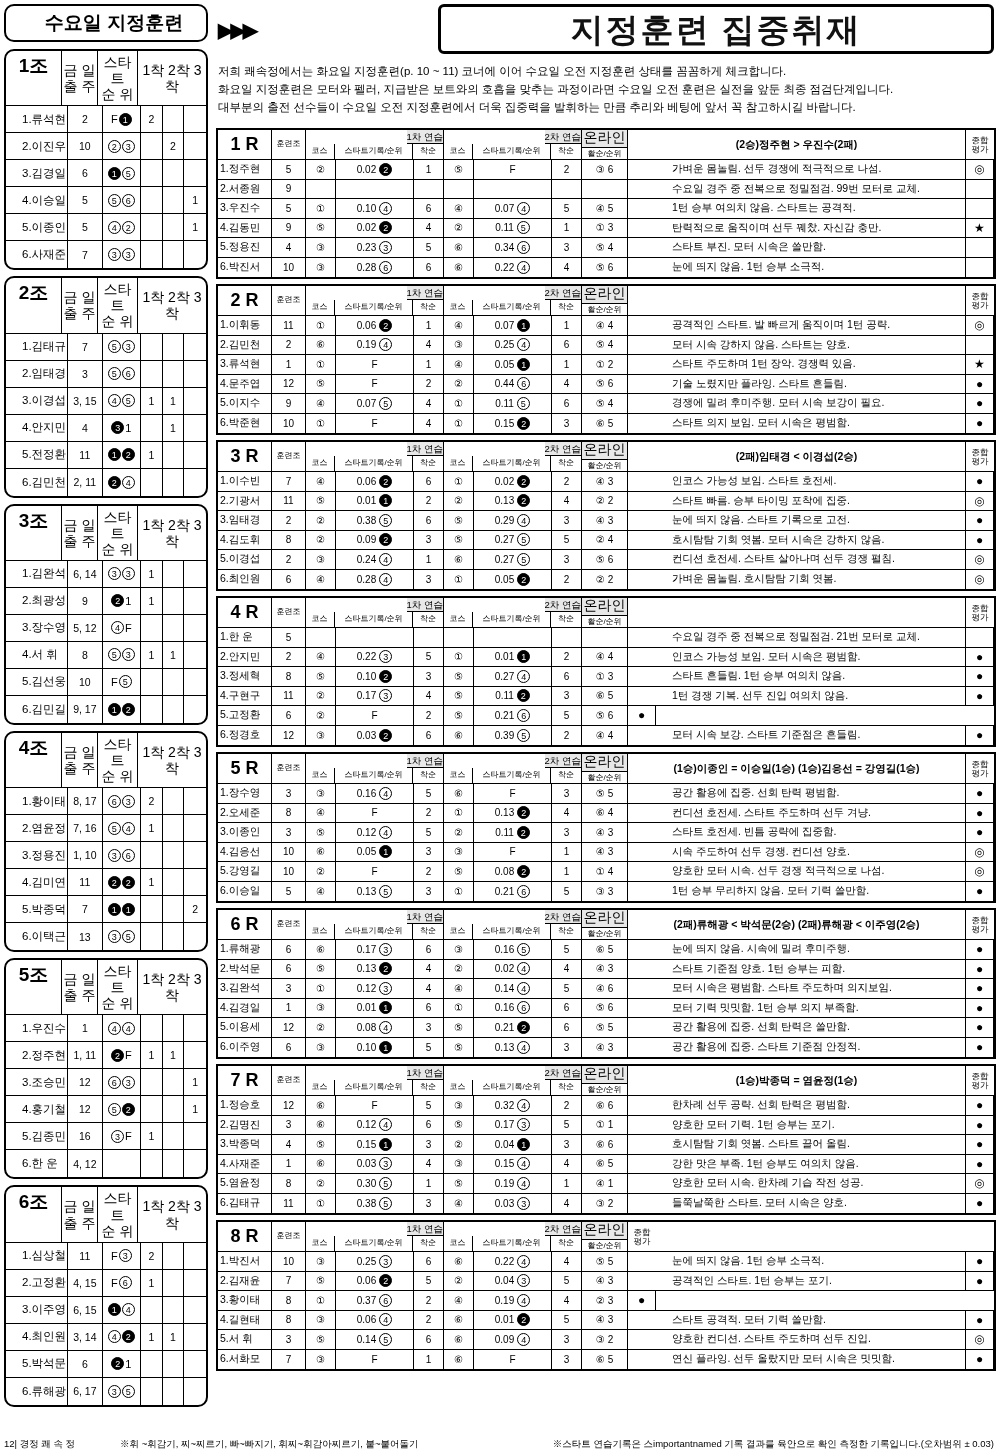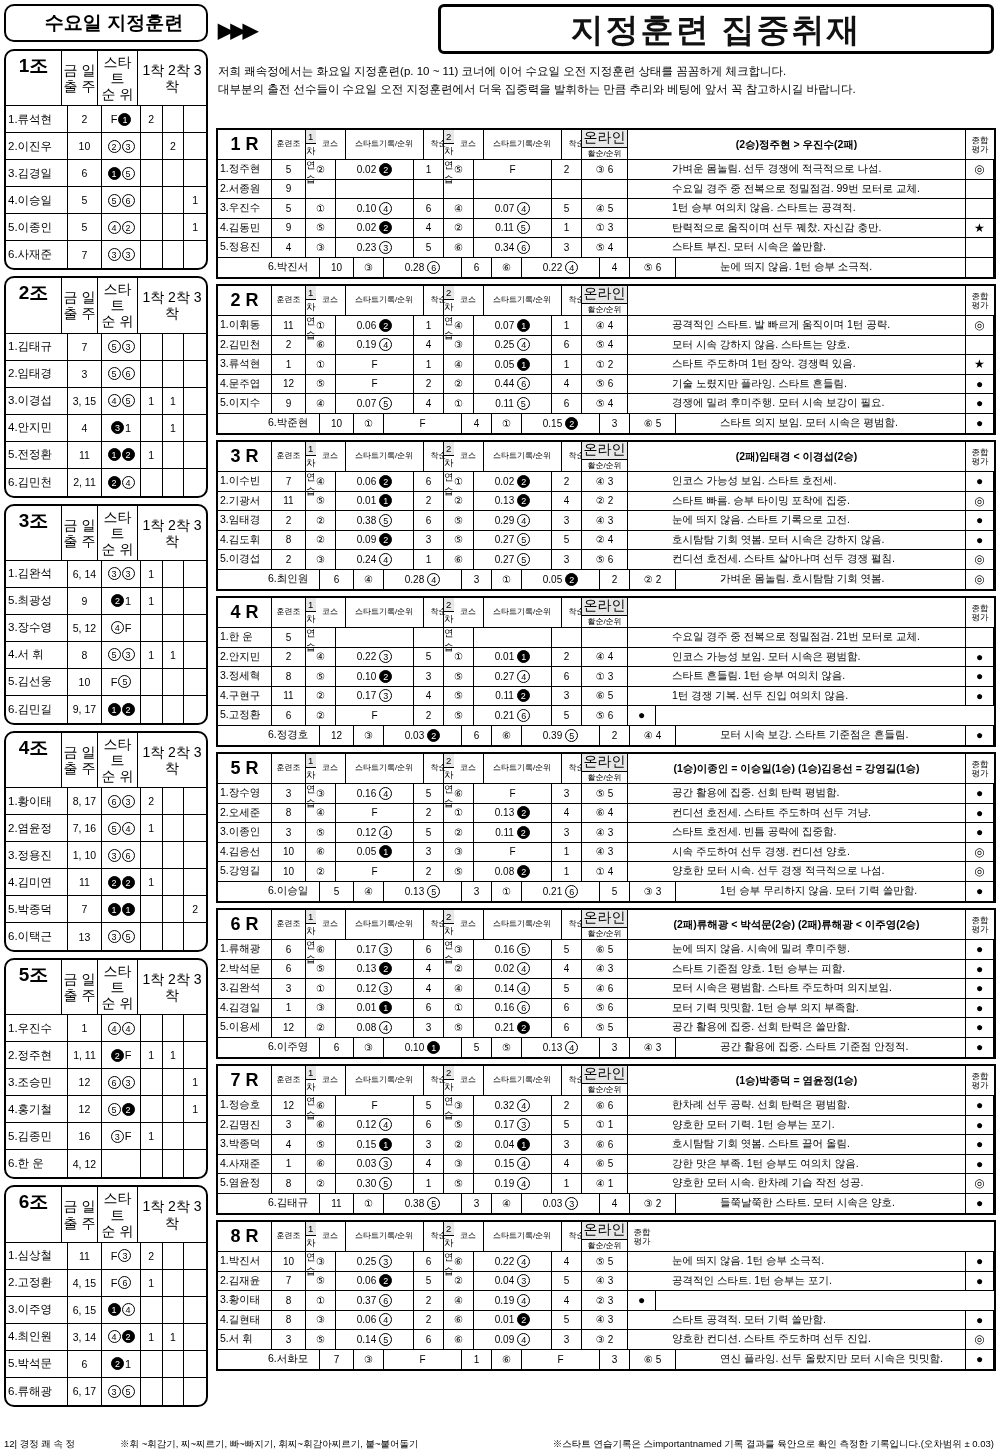--- a/index.html
+++ b/index.html
@@ -60,21 +60,21 @@
     height: 27px;
     align-items: stretch;
   }
   .grow:last-child { border-bottom: none; }
   .gc-name {
     width: 64px;
     border-right: 1px solid #000;
     font-size: 11.5px;
     display: flex;
     align-items: center;
-    padding-left: 2px;
+    padding-left: 16px;
     white-space: nowrap;
   }
   .gc-geum {
     width: 36px;
     border-right: 1px solid #000;
     font-size: 10.5px;
     display: flex; align-items: center; justify-content: center;
   }
   .gc-start {
     width: 40px;
@@ -183,21 +183,22 @@
     width: 34px;
     border-right: 1px solid #000;
     font-size: 8px;
     text-align: center;
     display: flex; align-items: center; justify-content: center;
     line-height: 1.1;
   }
   .rh-sec {
     border-right: 1px solid #000;
     display: flex;
-    flex-direction: row;
+    flex-direction: column;
+    align-items: flex-end;
   }
   .rh-sec .top {
     border-bottom: 1px solid #000;
     font-size: 9.5px;
     text-align: center;
     height: 14px;
     line-height: 14px;
     background: #e8e8e8;
   }
   .rh-sec .bot { display: flex; flex: 1; }
@@ -244,21 +245,21 @@
     text-align: center;
     display: flex; align-items: center; justify-content: center;
     line-height: 1.05;
   }
   .rrow {
     display: flex;
     align-items: stretch;
     border-bottom: 1px solid #000;
     height: 19.5px;
   }
-  .rrow:last-child { border-bottom: none; padding-left: 48px; }
+  .rrow:last-child { border-bottom: none; }
   .rc {
     border-right: 1px solid #000;
     display: flex; align-items: center; justify-content: center;
     font-size: 10px;
   }
   .rc-name {
     width: 54px;
     justify-content: flex-start;
     padding-left: 2px;
     font-size: 10.5px;
@@ -487,21 +488,21 @@
           <div class="gc-geum">6, 14</div>
           <div class="gc-start">
             <span class="circ">3</span>
             <span class="circ">3</span>
           </div>
           <div class="gc-r">1</div>
           <div class="gc-r"></div>
           <div class="gc-r last"></div>
         </div>
         <div class="grow">
-          <div class="gc-name">5.최광성</div>
+          <div class="gc-name">2.최광성</div>
           <div class="gc-geum">9</div>
           <div class="gc-start">
             <span class="circ filled">2</span>
             <span>1</span>
           </div>
           <div class="gc-r">1</div>
           <div class="gc-r"></div>
           <div class="gc-r last"></div>
         </div>
         <div class="grow">
@@ -797,20 +798,21 @@
 
 <div id="banner">
   <div class="arrows">▶▶▶</div>
   <div class="headline-box">
     <div class="headline">지정훈련 집중취재</div>
   </div>
 </div>
 
 <div id="intro">
   <div>저희 쾌속정에서는 화요일 지정훈련(p. 10 ~ 11) 코너에 이어 수요일 오전 지정훈련 상태를 꼼꼼하게 체크합니다.</div>
+  <div>화요일 지정훈련은 모터와 펠러, 지급받은 보트와의 호흡을 맞추는 과정이라면 수요일 오전 훈련은 실전을 앞둔 최종 점검단계입니다.</div>
   <div>대부분의 출전 선수들이 수요일 오전 지정훈련에서 더욱 집중력을 발휘하는 만큼 추리와 베팅에 앞서 꼭 참고하시길 바랍니다.</div>
 </div>
 
 <div id="races">
     <div class="race">
       <div class="race-head">
         <div class="rh-num">1 R</div>
         <div class="rh-mot">훈련조</div>
         <div class="rh-sec sec1">
           <div class="top">1차 연습</div>

